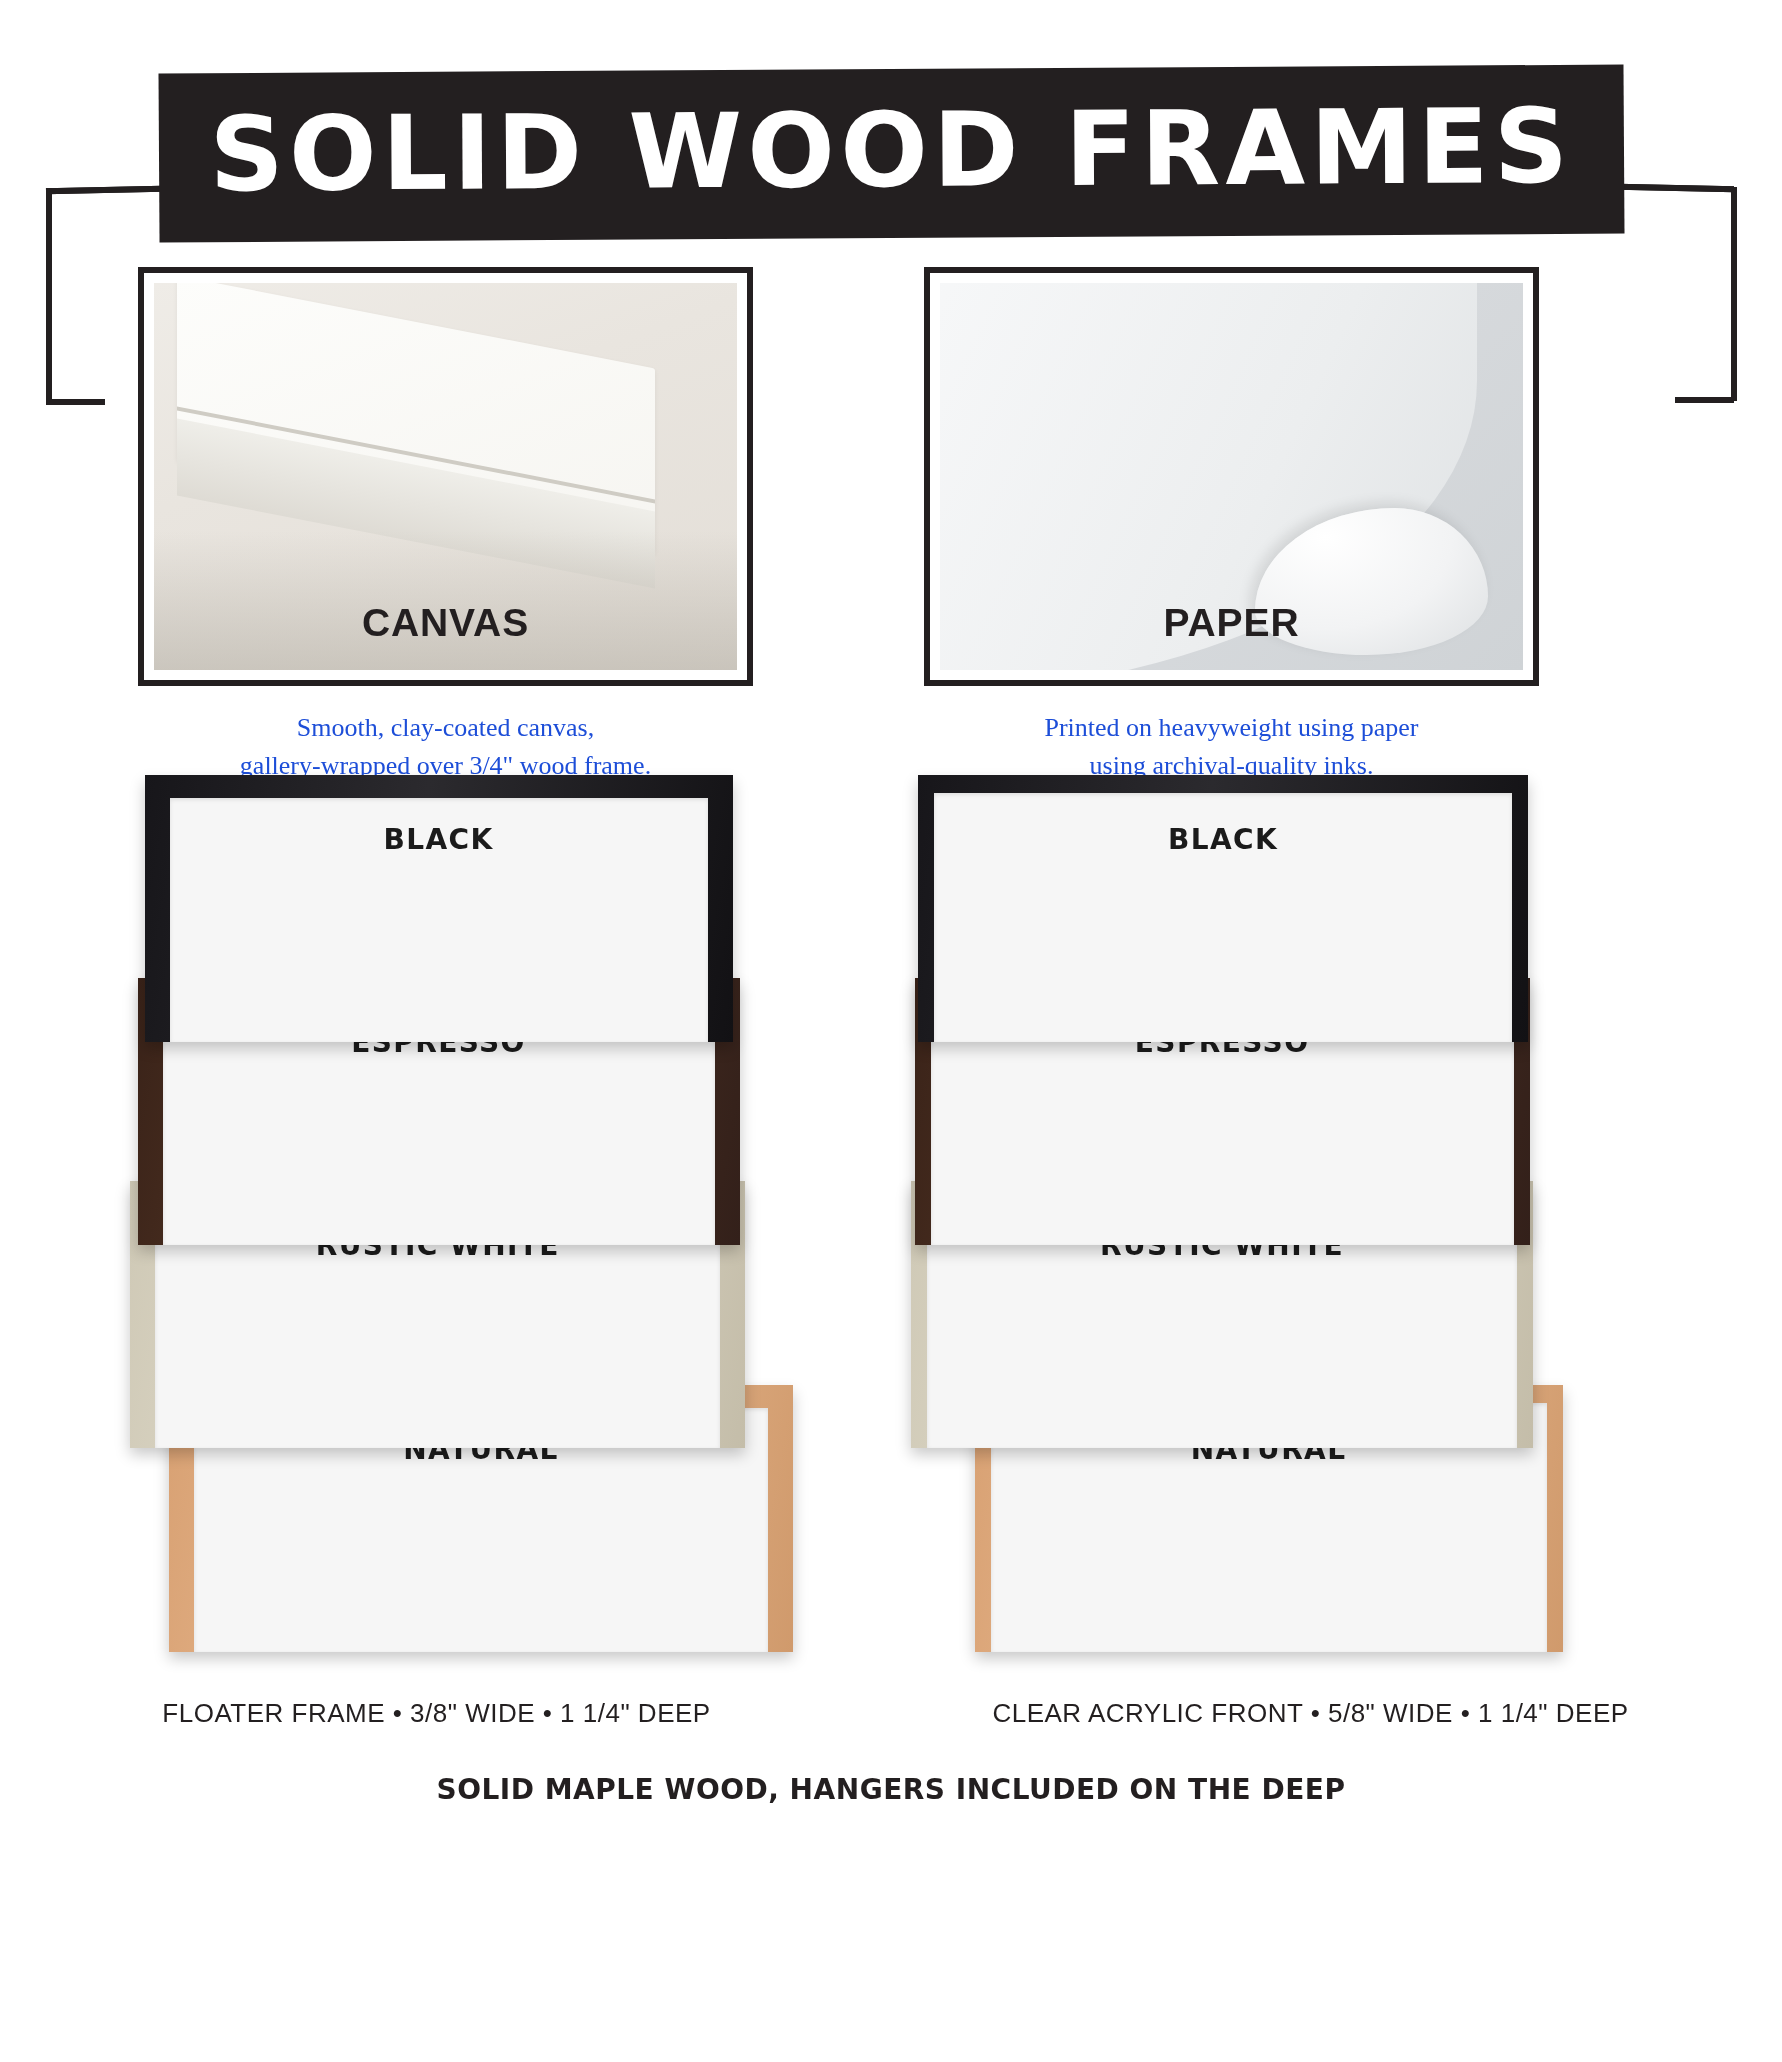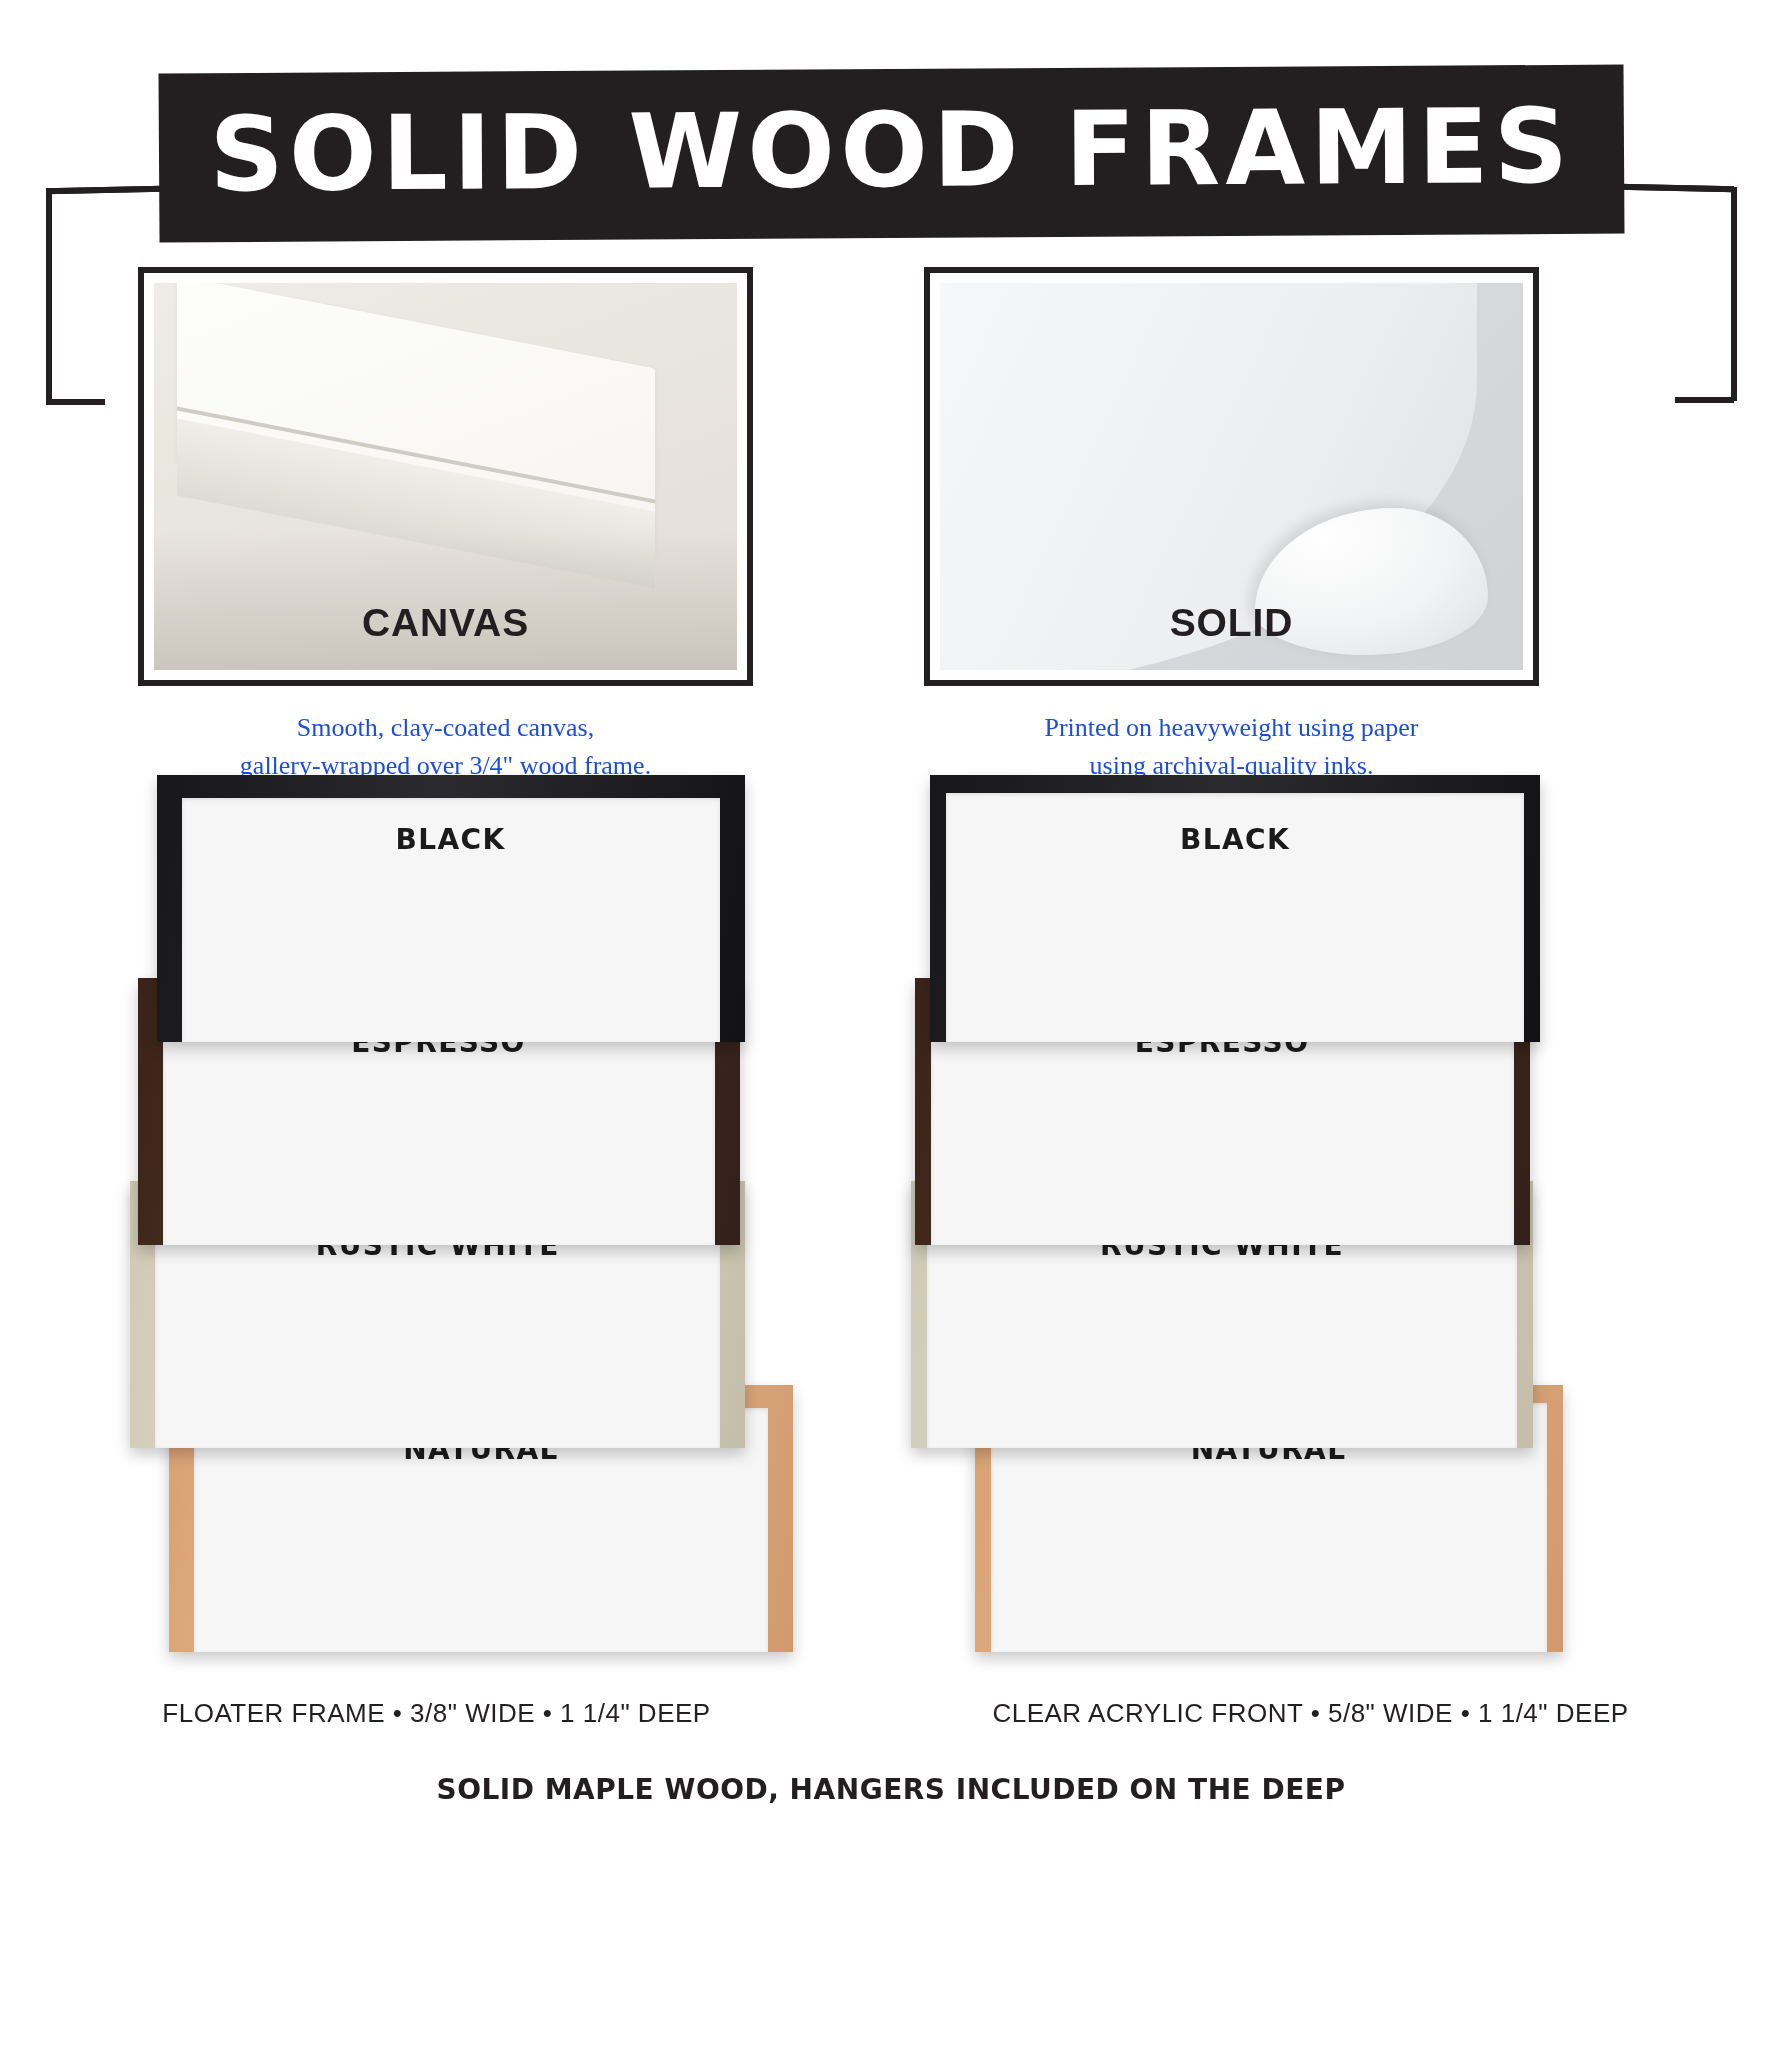--- a/index.html
+++ b/index.html
@@ -219,21 +219,21 @@
     letter-spacing: 1.4px;
     color: #1b1b1b;
     font-family: "DejaVu Sans", sans-serif;
   }
 
   
   .floater .mat { left: 25px; right: 25px; top: 23px; bottom: 0; }
   
   .acrylic .mat { left: 16px; right: 16px; top: 18px; bottom: 0; }
 
-  .f-black     { background: linear-gradient(100deg,#17161a 0%, #2b2a2e 45%, #121114 100%); margin-left: 12px; }
+  .f-black     { background: linear-gradient(100deg,#17161a 0%, #2b2a2e 45%, #121114 100%); }
   .f-espresso  { background: linear-gradient(100deg,#3a2319 0%, #5a3a27 40%, #33201a 100%); padding-left: 24px; }
   .f-rustic    { background: linear-gradient(100deg,#cfc9b6 0%, #e6e1d2 45%, #c4bda9 100%); }
   .f-natural   { background: linear-gradient(100deg,#d8a173 0%, #eec19a 45%, #d09a6c 100%); }
 
   .z1 { top: 0px;   z-index: 4; }
   .z2 { top: 203px; z-index: 3; }
   .z3 { top: 406px; z-index: 2; }
   .z4 { top: 610px; z-index: 1; margin-left: 44px; }
 
   
@@ -310,21 +310,21 @@
     </div>
   </div>
 
   <div class="col col-right">
     <div class="photo-card right">
       <div class="photo-inner">
         <div class="paper-photo">
           <div class="sheet"></div>
           <div class="curl"></div>
         </div>
-        <div class="photo-label">SOLID</div>
+        <div class="photo-label">PAPER</div>
       </div>
     </div>
     <div class="blurb">
       <div>Printed on heavyweight using paper</div>
       <div>using archival-quality inks.</div>
       <div>Needs to be framed to display.</div>
     </div>
   </div>
 
   <div class="stack stack-left">

